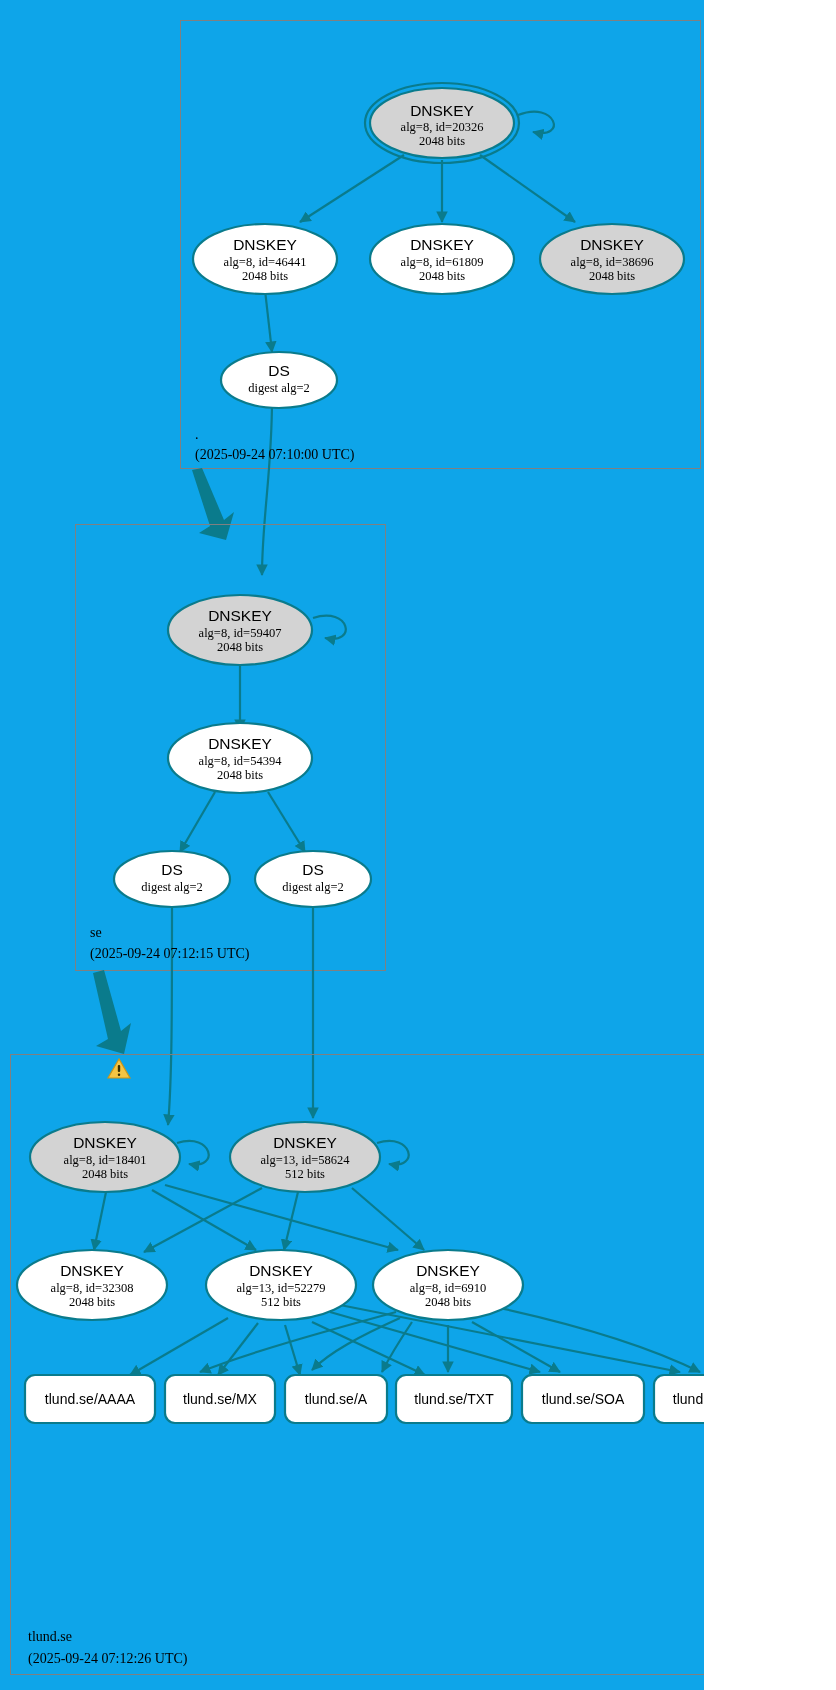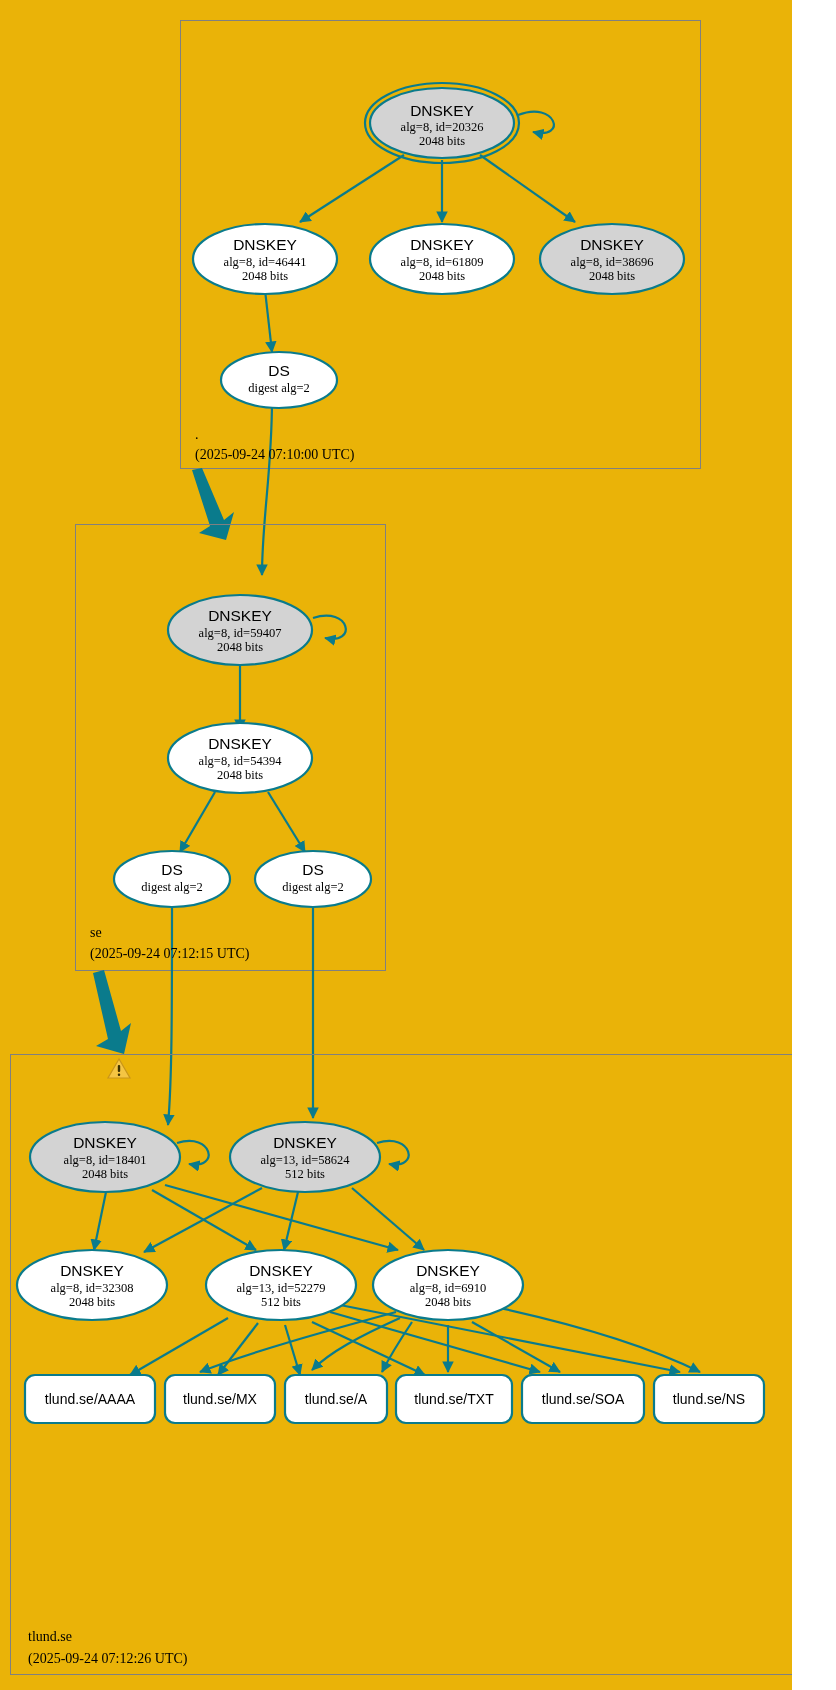--- a/index.html
+++ b/index.html
@@ -5,24 +5,24 @@
   html, body {
     margin: 0;
     padding: 0;
     background: #ffffff;
   }
   body {
     font-family: "Liberation Sans", sans-serif;
   }
   #page {
     position: relative;
-    width: 792px;
+    width: 704px;
     height: 1690px;
     overflow: hidden;
-    background: #eab308;
+    background: #0ea5e9;
   }
   #graph {
     position: absolute;
     left: 0;
     top: 0;
     width: 836px;
     height: 1690px;
   }
   .zone-box {
     fill: none;

